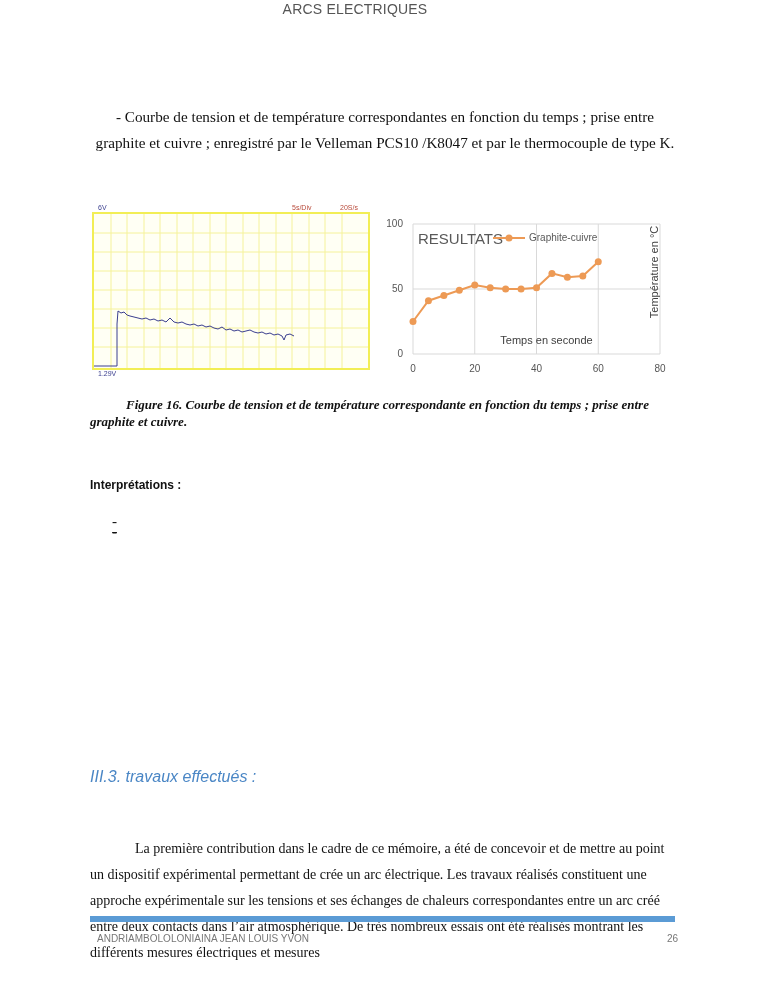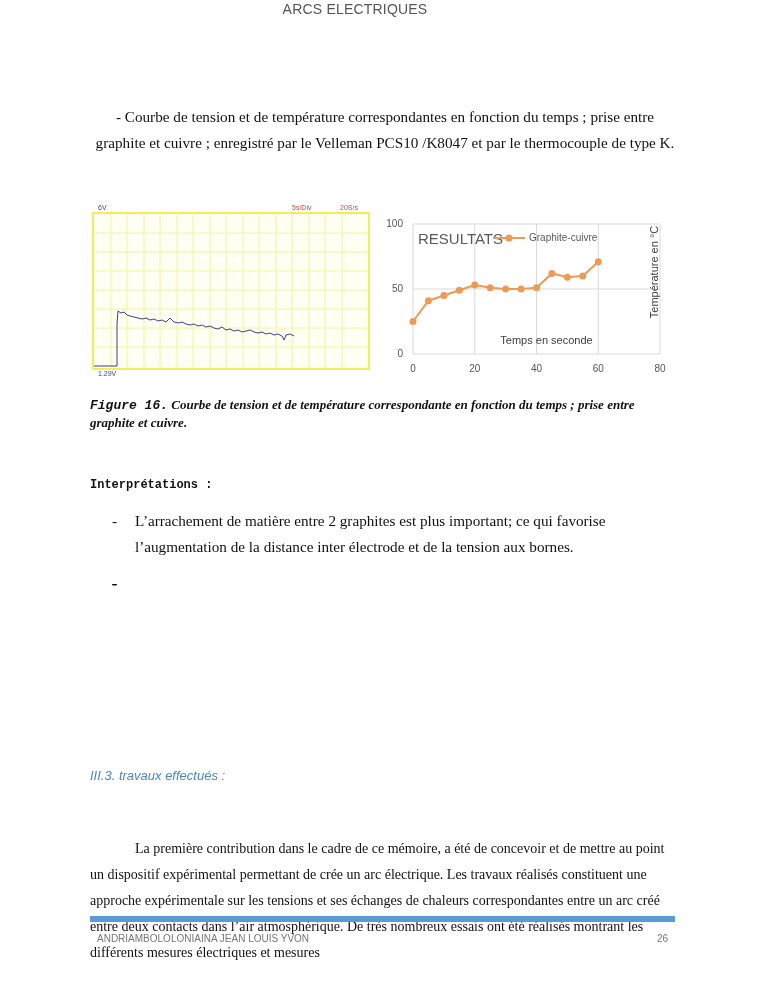--- a/index.html
+++ b/index.html
@@ -3,30 +3,30 @@
 <meta charset="utf-8">
 <style>
   html, body { margin: 0; padding: 0; background: #ffffff; }
   body { width: 765px; height: 990px; position: relative; overflow: hidden; font-family: "Liberation Serif", serif; color: #111; }
   .header-title { position: absolute; top: 1px; left: 0; width: 710px; text-align: center; font-family: "Liberation Sans", sans-serif; font-size: 14px; color: #555; letter-spacing: 0.2px; }
   .intro { position: absolute; left: 90px; top: 104px; width: 590px; font-size: 15.2px; line-height: 26px; text-align: center; }
   .scope { position: absolute; left: 92px; top: 212px; width: 278px; height: 158px; background: #fffff4; border: 2px solid #f2ee55; box-sizing: border-box; }
   .scope-label { position: absolute; font-family: "Liberation Sans", sans-serif; font-size: 7px; }
   .chart { position: absolute; left: 380px; top: 214px; width: 300px; height: 165px; }
   .caption { position: absolute; left: 90px; top: 396px; width: 590px; font-size: 13px; font-style: italic; font-weight: bold; line-height: 17px; }
-  .caption .fig { font-family: Liberation Mono, monospace; font-style: italic; }
-  .interp-title { position: absolute; left: 90px; top: 478px; font-family: Liberation Mono, monospace; font-size: 12px; font-weight: bold; text-align: right; }
+  .caption .fig { font-family: Liberation Serif, serif; font-style: italic; margin-left: 36px; }
+  .interp-title { position: absolute; left: 90px; top: 478px; font-family: Liberation Sans, sans-serif; font-size: 12px; font-weight: bold; text-align: right; }
   .bullets { position: absolute; left: 90px; top: 508px; width: 590px; margin: 0; padding: 0; list-style: none; }
   .bullets li { position: relative; padding-left: 45px; font-size: 15.2px; line-height: 26px; margin-bottom: 10px; }
   .bullets li .dash { position: absolute; left: 22px; top: 0; }
-  .section-title { position: absolute; left: 90px; top: 768px; font-family: "Liberation Sans", sans-serif; font-style: italic; font-size: 13px; color: #4a86c5; }
+  .section-title { position: absolute; left: 90px; top: 768px; font-family: "Liberation Sans", sans-serif; font-style: italic; font-size: 16px; color: #4a86c5; }
   .body-para { position: absolute; left: 90px; top: 836px; width: 590px; font-size: 14px; line-height: 26px; text-indent: 45px; }
   .footer-bar { position: absolute; left: 90px; top: 916px; width: 585px; height: 6px; background: #5b9bd5; }
   .footer-left { position: absolute; left: 97px; top: 933px; font-family: "Liberation Sans", sans-serif; font-size: 10px; color: #777; text-align: center; }
-  .footer-right { position: absolute; right: 97px; top: 933px; font-family: "Liberation Sans", sans-serif; font-size: 10px; color: #777; }
+  .footer-right { position: absolute; right: 87px; top: 933px; font-family: "Liberation Sans", sans-serif; font-size: 10px; color: #777; }
 </style>
 </head>
 <body>
 
 <div class="header-title">ARCS ELECTRIQUES</div>
 
 <div class="intro">- Courbe de tension et de température correspondantes en fonction du temps ; prise entre graphite et cuivre ; enregistré par le Velleman PCS10 /K8047 et par le thermocouple de type K.</div>
 
 <div class="scope">
   <svg width="274" height="154" style="position:absolute;left:0;top:0;">
@@ -103,21 +103,21 @@
     </svg>
 </div>
 
 <div class="caption">
   <span class="fig">Figure 16.</span><span> Courbe de tension et de température correspondante en fonction du temps ; prise entre graphite et cuivre.</span>
 </div>
 
 <div class="interp-title">Interprétations :</div>
 
 <ul class="bullets">
-  <li><span class="dash">-</span><span>L’arrachement de matière entre 2 graphites est plus important; ce qui favorise l’augmentation de la distance inter électrode et de la tension aux bornes.</span></li>
+  <li><span class="dash">-</span></li>
   <li><span class="dash">-</span></li>
   <li><span class="dash">-</span></li>
   <li><span class="dash">-</span></li>
   <li><span class="dash">-</span></li>
 </ul>
 
 <div class="section-title">III.3. travaux effectués :</div>
 <div class="body-para">La première contribution dans le cadre de ce mémoire, a été de concevoir et de mettre au point un dispositif expérimental permettant de crée un arc électrique. Les travaux réalisés constituent une approche expérimentale sur les tensions et ses échanges de chaleurs correspondantes entre un arc créé entre deux contacts dans l’air atmosphérique. De très nombreux essais ont été réalisés montrant les différents mesures électriques et mesures</div>
 
 <div class="footer-bar"></div>

